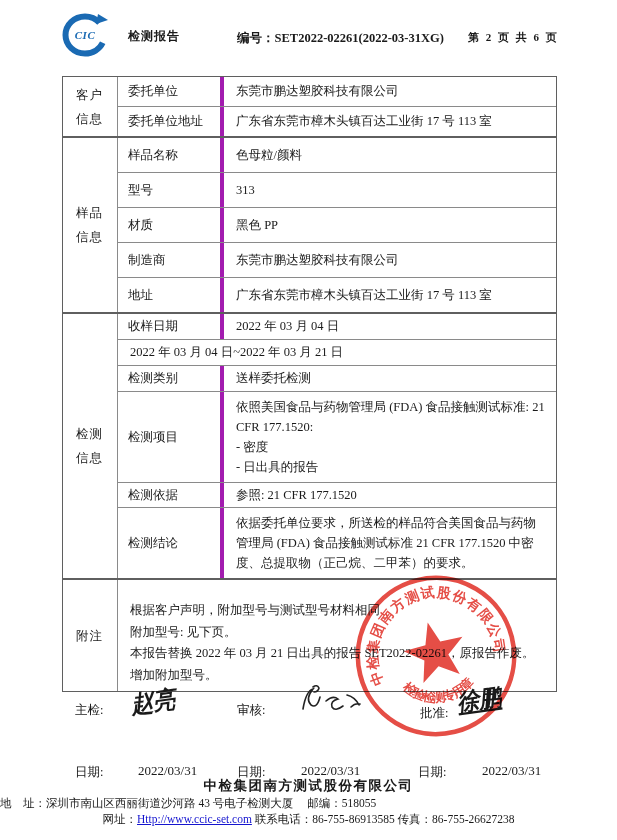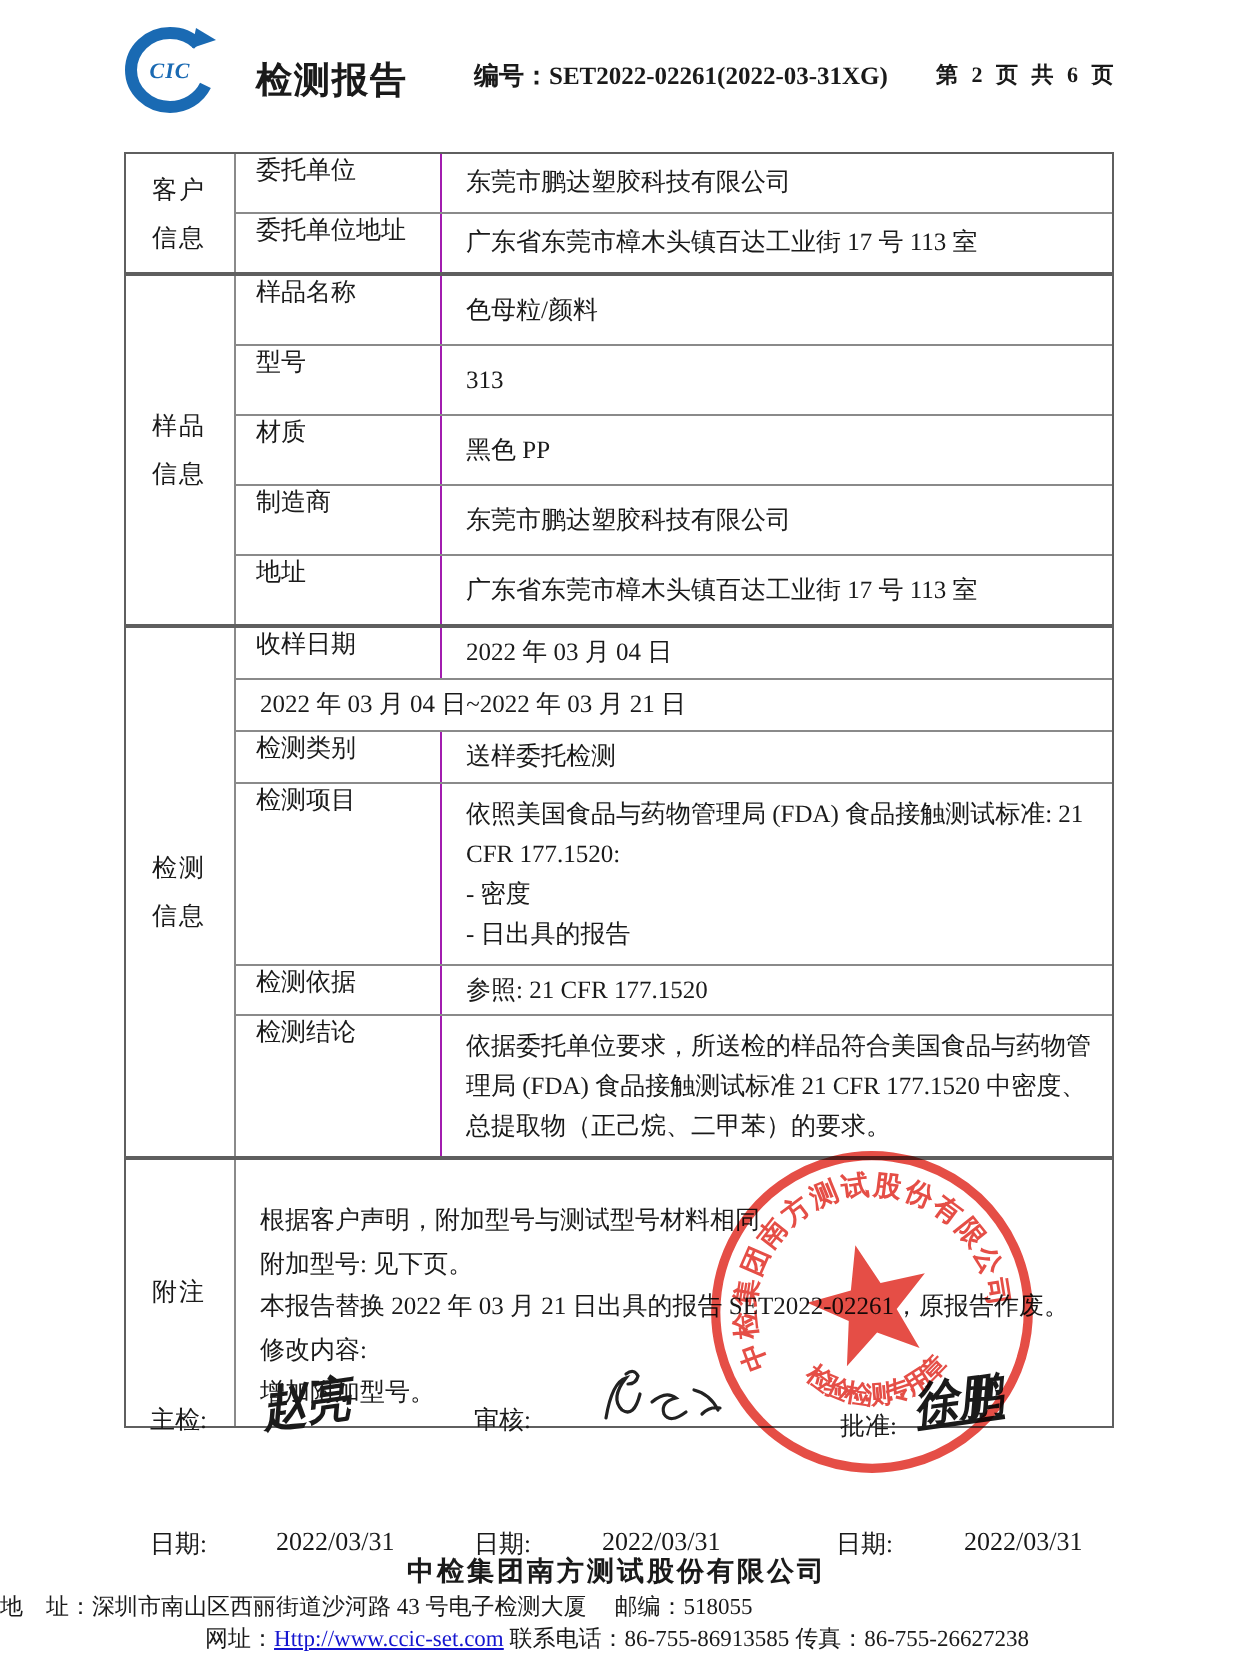--- a/index.html
+++ b/index.html
@@ -2,36 +2,36 @@
 <html><head>
 <meta charset="utf-8">
 <style>
   html,body{margin:0;padding:0;background:#fff;}
   .page{
     position:relative; width:617px; height:840px; background:#ffffff;
     font-family:"Liberation Serif", serif; color:#1a1a1a; overflow:hidden;
   }
   
   .hdr-logo{position:absolute; left:60px; top:12px; width:50px; height:46px;}
-  .hdr-title{position:absolute; left:128px; top:28px; font-size:18px; font-weight:bold; letter-spacing:1px;}
+  .hdr-title{position:absolute; left:128px; top:28px; font-size:12px; font-weight:bold; letter-spacing:1px;}
   .hdr-no{position:absolute; left:237px; top:30px; font-size:12.5px; font-weight:bold;}
   .hdr-page{position:absolute; left:468px; top:30px; font-size:11px; font-weight:bold; letter-spacing:2px;}
   
   .doc-table{
     position:absolute; left:62px; top:76px; width:495px;
     border:1.5px solid #5f5f5f; box-sizing:border-box; font-size:12.5px;
   }
   .sec{display:flex; border-top:2px solid #5f5f5f;}
   .sec:first-child{border-top:none;}
   .group{width:54px; min-width:54px; border-right:1px solid #8a8a8a; display:flex; align-items:center; justify-content:center; text-align:left;}
   .group span{display:inline-block; width:28px; line-height:24px; letter-spacing:1px;}
   .rows{flex:1; display:flex; flex-direction:column; min-width:0;}
   .row{display:flex; border-top:1px solid #8a8a8a;}
   .row:first-child{border-top:none;}
-  .lbl{width:92px; min-width:92px; border-right:1px solid #a21caf; padding-left:10px; display:flex; box-sizing:content-box;}
+  .lbl{width:92px; min-width:92px; border-right:4px solid #a21caf; padding-left:10px; display:flex; align-items:center; box-sizing:content-box;}
   .val{flex:1; padding:2px 8px 2px 12px; display:flex; align-items:center; min-width:0;}
   .val.block{display:block; line-height:20px; padding-top:5px; padding-bottom:5px;}
   .r30{min-height:29px;} .r34{min-height:34px;} .r25{min-height:25px;} .r24{min-height:24px;}
   .notes-val{display:block; line-height:21.5px; padding:20px 8px 5px 12px;}
   
   .stamp{
     position:absolute; left:352px; top:572px; width:168px; height:168px;
     transform:rotate(-14deg); opacity:.9; mix-blend-mode:multiply; z-index:5; pointer-events:none;
   }
   
@@ -190,21 +190,20 @@
     <div class="sec">
       <div class="group">
           <span>附注</span>
         </div>
       <div class="rows">
         <div class="row">
           <div class="val notes-val">
             <div>根据客户声明，附加型号与测试型号材料相同</div>
             <div>附加型号: 见下页。</div>
             <div>本报告替换 2022 年 03 月 21 日出具的报告 SET2022-02261，原报告作废。</div>
-            <div>修改内容:</div>
             <div>增加附加型号。</div>
           </div>
         </div>
       </div>
     </div>
 
   </div>
 
   <div class="sig-label" style="left:75px; top:702px;">主检:</div>
   <div class="sig-name" style="left:132px; top:688px;">赵亮</div>

